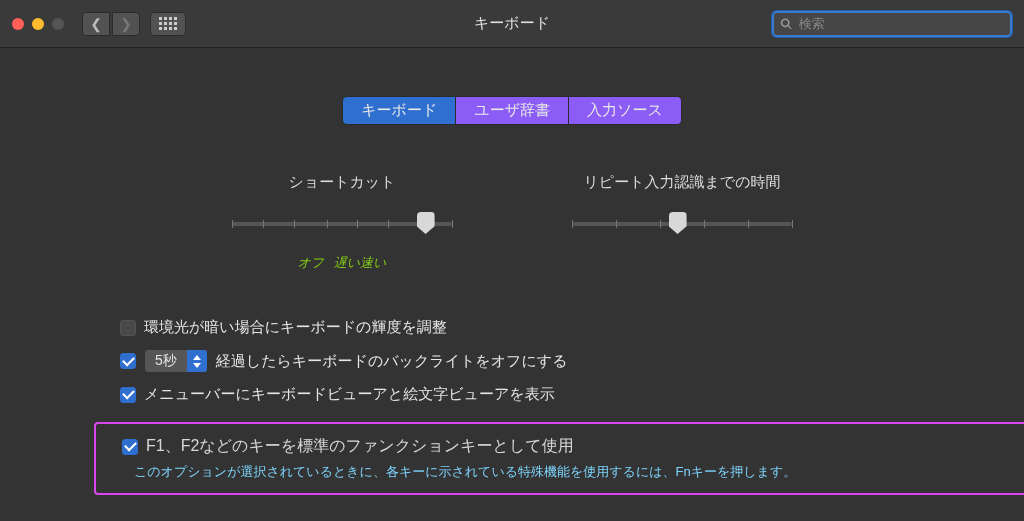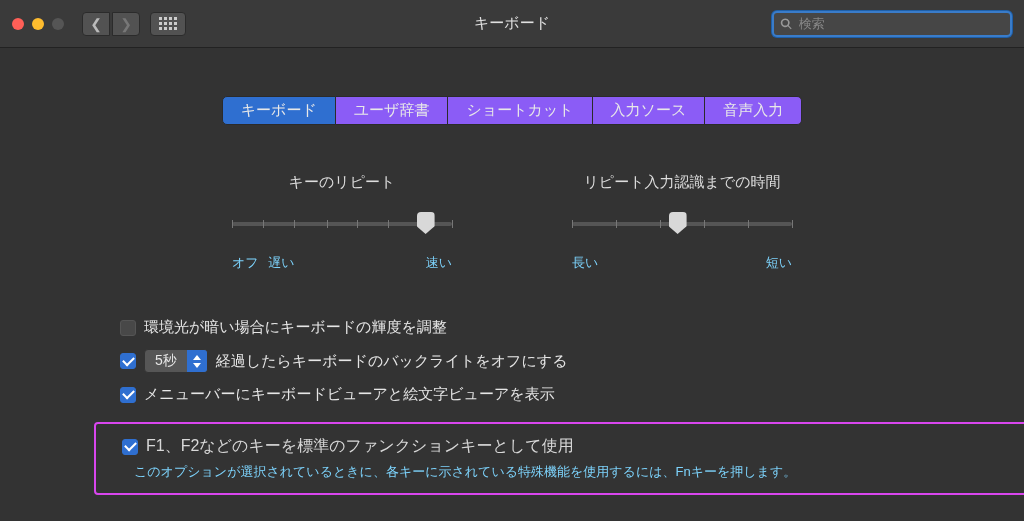--- a/index.html
+++ b/index.html
@@ -153,24 +153,25 @@
     top: -4px;
     width: 18px;
     height: 22px;
     background: #d8d8d8;
     border-radius: 4px 4px 8px 8px;
     clip-path: polygon(0 0, 100% 0, 100% 65%, 50% 100%, 0 65%);
     transform: translateX(-50%);
   }
   .slider-labels {
     display: flex;
-    justify-content: space-between;
+    justify-content: center;
     font-size: 13px;
-    color: #7dd3fc;
+    color: #84cc16;
     margin-top: 8px;
+    font-style: italic;
   }
   .slider-labels .left-pair span + span { margin-left: 6px; }
 
   .options {
     margin: 40px 0 0 120px;
     font-size: 15px;
     color: #e6e6e6;
     text-align: right;
   }
   .option-row {
@@ -278,28 +279,26 @@
     <svg viewBox="0 0 16 16">
         <path d="M6.5 1a5.5 5.5 0 014.38 8.82l3.65 3.65-1.06 1.06-3.65-3.65A5.5 5.5 0 116.5 1zm0 2a3.5 3.5 0 100 7 3.5 3.5 0 000-7z"></path>
       </svg>
     <input class="search-input" placeholder="検索" style="">
   </div>
 </div>
 
 <div class="tabs">
   <div class="tab active">キーボード</div>
   <div class="tab">ユーザ辞書</div>
-  <div class="tab">ショートカット</div>
   <div class="tab">入力ソース</div>
-  <div class="tab">音声入力</div>
 </div>
 
 <div class="sliders-row">
   <div class="slider-group narrow">
-    <div class="slider-title">キーのリピート</div>
+    <div class="slider-title">ショートカット</div>
     <div class="track-area">
       <div class="track"></div>
       <div class="tick" style="left:0%"></div>
       <div class="tick" style="left:14%"></div>
       <div class="tick" style="left:28%"></div>
       <div class="tick" style="left:43%"></div>
       <div class="tick" style="left:57%"></div>
       <div class="tick" style="left:71%"></div>
       <div class="tick" style="left:85%"></div>
       <div class="tick" style="left:100%"></div>
@@ -318,24 +317,20 @@
     <div class="slider-title">リピート入力認識までの時間</div>
     <div class="track-area">
       <div class="track"></div>
       <div class="tick" style="left:0%"></div>
       <div class="tick" style="left:20%"></div>
       <div class="tick" style="left:40%"></div>
       <div class="tick" style="left:60%"></div>
       <div class="tick" style="left:80%"></div>
       <div class="tick" style="left:100%"></div>
       <div class="thumb" style="left:48%"></div>
-    </div>
-    <div class="slider-labels">
-      <span>長い</span>
-      <span>短い</span>
     </div>
   </div>
 </div>
 
 <div class="options">
   <div class="option-row">
     <div class="checkbox"></div>
     <span>環境光が暗い場合にキーボードの輝度を調整</span>
   </div>
   <div class="option-row">

